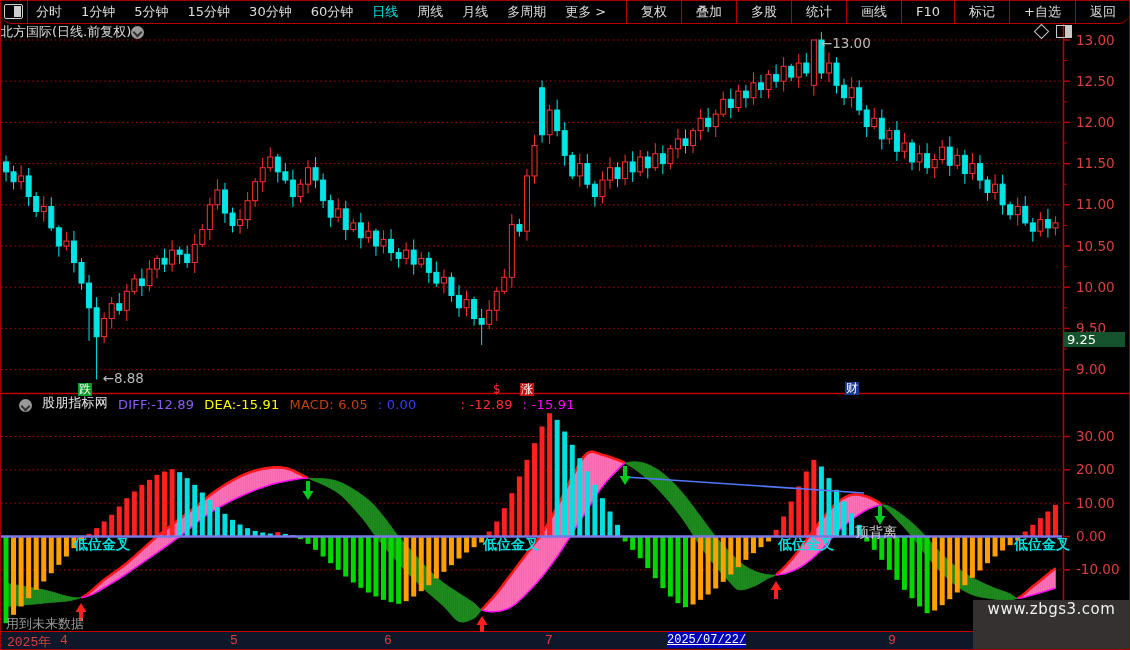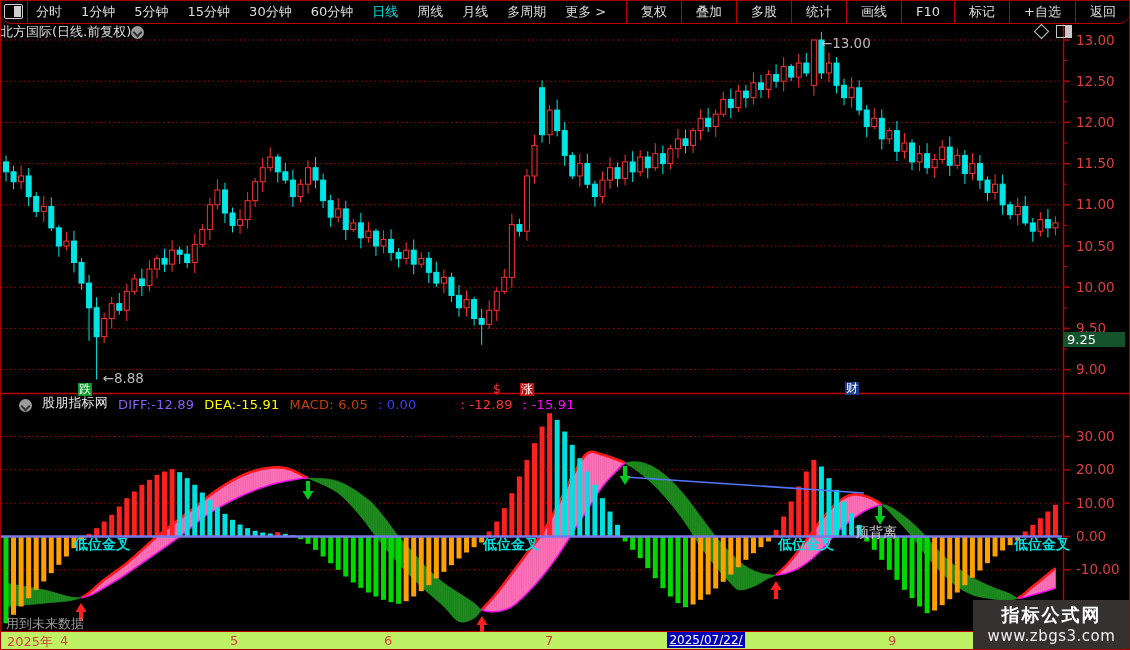--- a/index.html
+++ b/index.html
@@ -24,21 +24,21 @@
   #corner-icons{left:1036px;top:25px;z-index:20;display:flex;gap:9px;align-items:center;}
   .dia{width:9px;height:9px;border:1px solid #c8c8c8;transform:rotate(45deg);}
   .half-sq{width:14px;height:11px;border:1px solid #c8c8c8;position:relative;}
   .half-sq::after{content:"";position:absolute;right:0;top:0;bottom:0;width:6px;background:#c8c8c8;}
   
   #ind-header{left:0;top:395px;height:17px;z-index:20;display:flex;align-items:flex-end;gap:10px;padding-left:19px;font-size:13px;white-space:nowrap;}
   #ind-header span{letter-spacing:0.2px;}
   
   .pmark{position:absolute;z-index:15;font-size:12px;line-height:13px;padding:0 1px;}
   
-  #daterow{left:0;top:632px;width:1130px;height:17px;background:#bef264;z-index:20;}
+  #daterow{left:0;top:632px;width:1130px;height:17px;background:#0f172a;z-index:20;font-family:Liberation Mono, monospace;}
   #daterow .dlabel{position:absolute;top:1px;color:#d84040;font-size:13px;}
   #datebox{position:absolute;left:667px;top:0px;width:78px;height:16px;background:#0000b4;color:#fff;
            font-size:12px;text-align:center;line-height:16px;text-decoration:underline;}
   #future-note{left:6px;top:615px;color:#9a9a9a;font-size:13px;z-index:14;}
   #watermark{left:973px;top:600px;width:157px;height:50px;background:#343130;z-index:25;text-align:center;color:#fff;}
   #wm1{font-size:18px;font-weight:bold;letter-spacing:2px;margin-top:3px;}
   #wm2{font-size:15px;color:#f0f0f0;letter-spacing:0.5px;}
   #chart-layer{position:absolute;left:0;top:0;z-index:5;}
   text{font-family:"DejaVu Sans","Liberation Sans",sans-serif;}
 </style>
@@ -103,21 +103,20 @@
 <span class="dlabel" style="left: 60px;">4</span>
     <span class="dlabel" style="left: 230px;">5</span>
     <span class="dlabel" style="left: 384px;">6</span>
     <span class="dlabel" style="left: 545px;">7</span>
     <span class="dlabel" style="left: 888px;">9</span>
   </div>
 
 <div id="future-note" class="abs">用到未来数据</div>
 
 <div id="watermark" class="abs">
-  <div id="wm1">指标公式网</div>
   <div id="wm2">www.zbgs3.com</div>
 </div>
 
 <div id="chart-layer">
   <svg id="cv" width="1130" height="650" xmlns="http://www.w3.org/2000/svg">
       <line x1="0" y1="393.5" x2="1130" y2="393.5" stroke="#c00000" stroke-width="1.5"></line>
       <line x1="0" y1="631.5" x2="1130" y2="631.5" stroke="#c00000" stroke-width="1"></line>
       <line x1="1063.5" y1="24" x2="1063.5" y2="649" stroke="#c00000" stroke-width="1.5"></line>
       <g>
         <line x1="1" y1="369.6" x2="1062" y2="369.6" stroke="#b40000" stroke-width="1" stroke-dasharray="1.5,3"></line>

